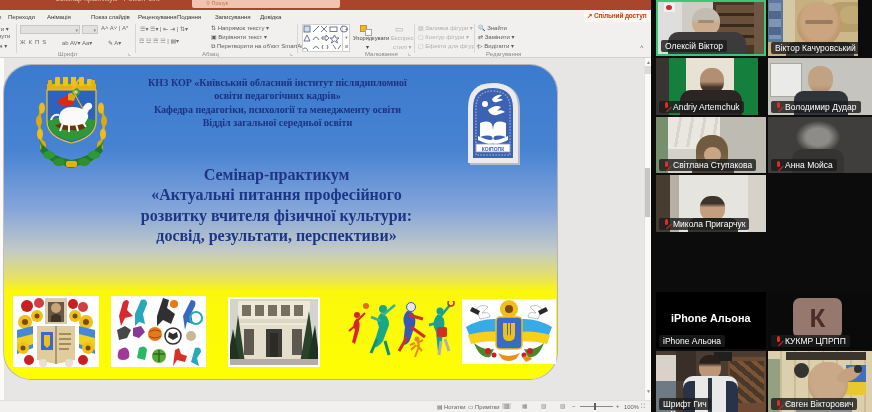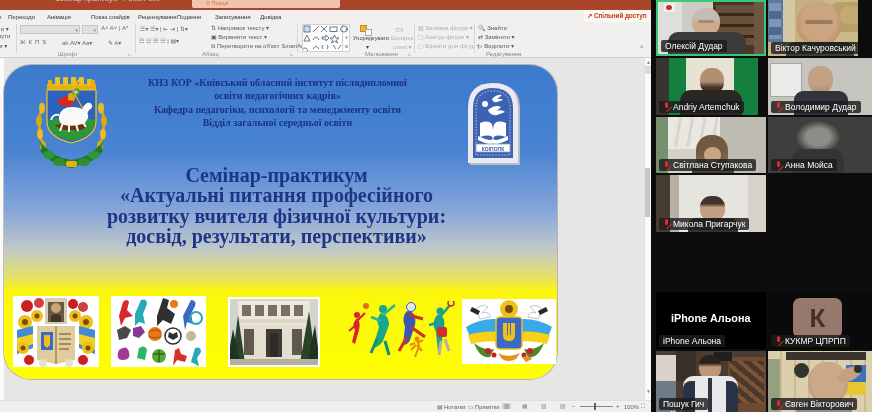--- a/index.html
+++ b/index.html
@@ -137,21 +137,21 @@
     <div id="leftstrip"></div>
     <div id="slide">
 
       <div class="sltxt" style="left:-3px;top:11px;font-size:10px;line-height:13.4px;">
         КНЗ КОР «Київський обласний інститут післядипломної<br>
         освіти педагогічних кадрів»<br>
         Кафедра педагогіки, психології та менеджменту освіти<br>
         Відділ загальної середньої освіти
       </div>
 
-      <div class="sltxt" style="left:-4px;top:100px;font-size:20px;line-height:20.3px;color:#1d3585;">
+      <div class="sltxt" style="left:-4px;top:100px;font-size:16px;line-height:20.3px;color:#1d3585;">
         Семінар-практикум<br>
         «Актуальні питання професійного<br>
         розвитку вчителя фізичної культури:<br>
         досвід, результати, перспективи»
       </div>
 
       <div class="abs" id="coat" style="left:26px;top:12px;width:83px;height:93px;">
         <svg width="83" height="93" viewBox="0 0 83 93">
 
           <path d="M12 28 Q6 48 13 70" stroke="#D8A818" stroke-width="2.5" fill="none"></path>
@@ -379,21 +379,21 @@
     <div class="tile" style="left:5px;top:0;width:110px;height:56px;border:2px solid #38C878;background:#CFCCC6;">
       <div class="abs" style="left:0;top:0;width:24px;height:52px;background:#DEDEDC;"></div>
       <div class="abs" style="left:55px;top:0;width:51px;height:52px;background:#4A3424;"></div>
       <div class="abs" style="left:58px;top:3px;width:44px;height:40px;background:repeating-linear-gradient(to bottom,#69503A 0 8px,#3A281A 8px 11px);"></div>
       <div class="abs" style="left:96px;top:0;width:10px;height:52px;background:#6E5844;"></div>
       <div class="abs" style="left:6px;top:1px;width:11px;height:9px;background:#F2F0EC;border-radius:1px;"></div>
       <div class="abs" style="left:8px;top:3px;width:6px;height:5px;background:#C03030;border-radius:50%;"></div>
       <div class="abs" style="left:34px;top:6px;width:28px;height:28px;background:linear-gradient(to bottom,#C2BCB2 0 38%,#CCAB8D 55%);border-radius:46%;"></div>
       <div class="abs" style="left:40px;top:18px;width:16px;height:3px;background:rgba(80,70,60,0.35);border-radius:2px;"></div>
       <div class="abs" style="left:10px;top:30px;width:78px;height:22px;background:#3C3A3B;border-radius:10px 12px 0 0;"></div>
-      <div class="nlbl">Олексій Дудар</div>
+      <div class="nlbl">Олексій Віктор</div>
     </div>
 
     <div class="tile" style="left:117px;top:0;width:90px;height:56px;background:#C6B080;">
       <div class="abs" style="left:56px;top:0;width:48px;height:44px;background:#CDB88A;"></div>
       <div class="abs" style="left:60px;top:2px;width:40px;height:30px;background:#B89E6A;border-radius:30% 20% 40% 30%;"></div>
       <div class="abs" style="left:72px;top:6px;width:24px;height:18px;background:#C2AA74;border-radius:40%;"></div>
       <div class="abs" style="left:0;top:0;width:15px;height:42px;background:#5A78A0;"></div>
       <div class="abs" style="left:1px;top:3px;width:12px;height:36px;background:repeating-linear-gradient(to bottom,#7E96B6 0 8px,#50688C 8px 16px);"></div>
       <div class="abs" style="left:15px;top:0px;width:12px;height:46px;background:#D5C9A5;"></div>
       <div class="abs" style="left:29px;top:2px;width:44px;height:44px;background:radial-gradient(ellipse at 50% 42%,#CBA57F 0 55%,#BA916A 78%);border-radius:46%;"></div>
@@ -461,21 +461,21 @@
       <div class="abs" style="left:20px;top:0;width:20px;height:30px;background:#3A2E28;"></div>
       <div class="abs" style="left:72px;top:6px;width:38px;height:56px;background:#6E4A32;"></div>
       <div class="abs" style="left:74px;top:10px;width:34px;height:42px;background:repeating-linear-gradient(40deg,#7A5434 0 4px,#4A382A 4px 9px);"></div>
       <div class="abs" style="left:58px;top:1px;width:18px;height:9px;background:#20201E;"></div>
       <div class="abs" style="left:43px;top:4px;width:22px;height:24px;background:linear-gradient(to bottom,#2A201C 0 34%,#BD9678 50%);border-radius:42%;"></div>
       <div class="abs" style="left:27px;top:25px;width:55px;height:37px;background:#E9E9E9;border-radius:10px 10px 0 0;"></div>
       <div class="abs" style="left:27px;top:30px;width:12px;height:32px;background:#2A3248;border-radius:8px 0 0 0;"></div>
       <div class="abs" style="left:70px;top:30px;width:12px;height:32px;background:#2A3248;border-radius:0 8px 0 0;"></div>
       <div class="abs" style="left:52px;top:27px;width:4px;height:35px;background:#2E3440;"></div>
       <div class="abs" style="left:0;top:30px;width:20px;height:32px;background:#6E7A84;"></div>
-      <div class="nlbl">Пошук Гич</div>
+      <div class="nlbl">Шрифт Гич</div>
       <div class="abs" style="left:10px;top:58px;color:#fff;font-size:8px;font-weight:bold;">«Ки</div>
     </div>
 
     <div class="tile" style="left:117px;top:350.5px;width:104px;height:61.5px;background:#D9CCAC;">
       <div class="abs" style="left:0;top:0;width:104px;height:62px;background:repeating-linear-gradient(90deg,#DCCFAE 0 12px,#CDBB94 12px 14px);"></div>
       <div class="abs" style="left:18px;top:1px;width:80px;height:8px;background:#3A342C;"></div>
       <div class="abs" style="left:0;top:8px;width:12px;height:54px;background:#95A080;"></div>
       <div class="abs" style="left:26px;top:12px;width:15px;height:15px;background:#33332F;border-radius:50%;"></div>
       <div class="abs" style="left:78px;top:14px;width:20px;height:30px;background:linear-gradient(to bottom,#4070C0 0 55%,#E8C830 55%);"></div>
       <div class="abs" style="left:40px;top:11px;width:40px;height:42px;background:radial-gradient(ellipse at 50% 40%,#C9A987 0 58%,#B6926F);border-radius:46%;"></div>

